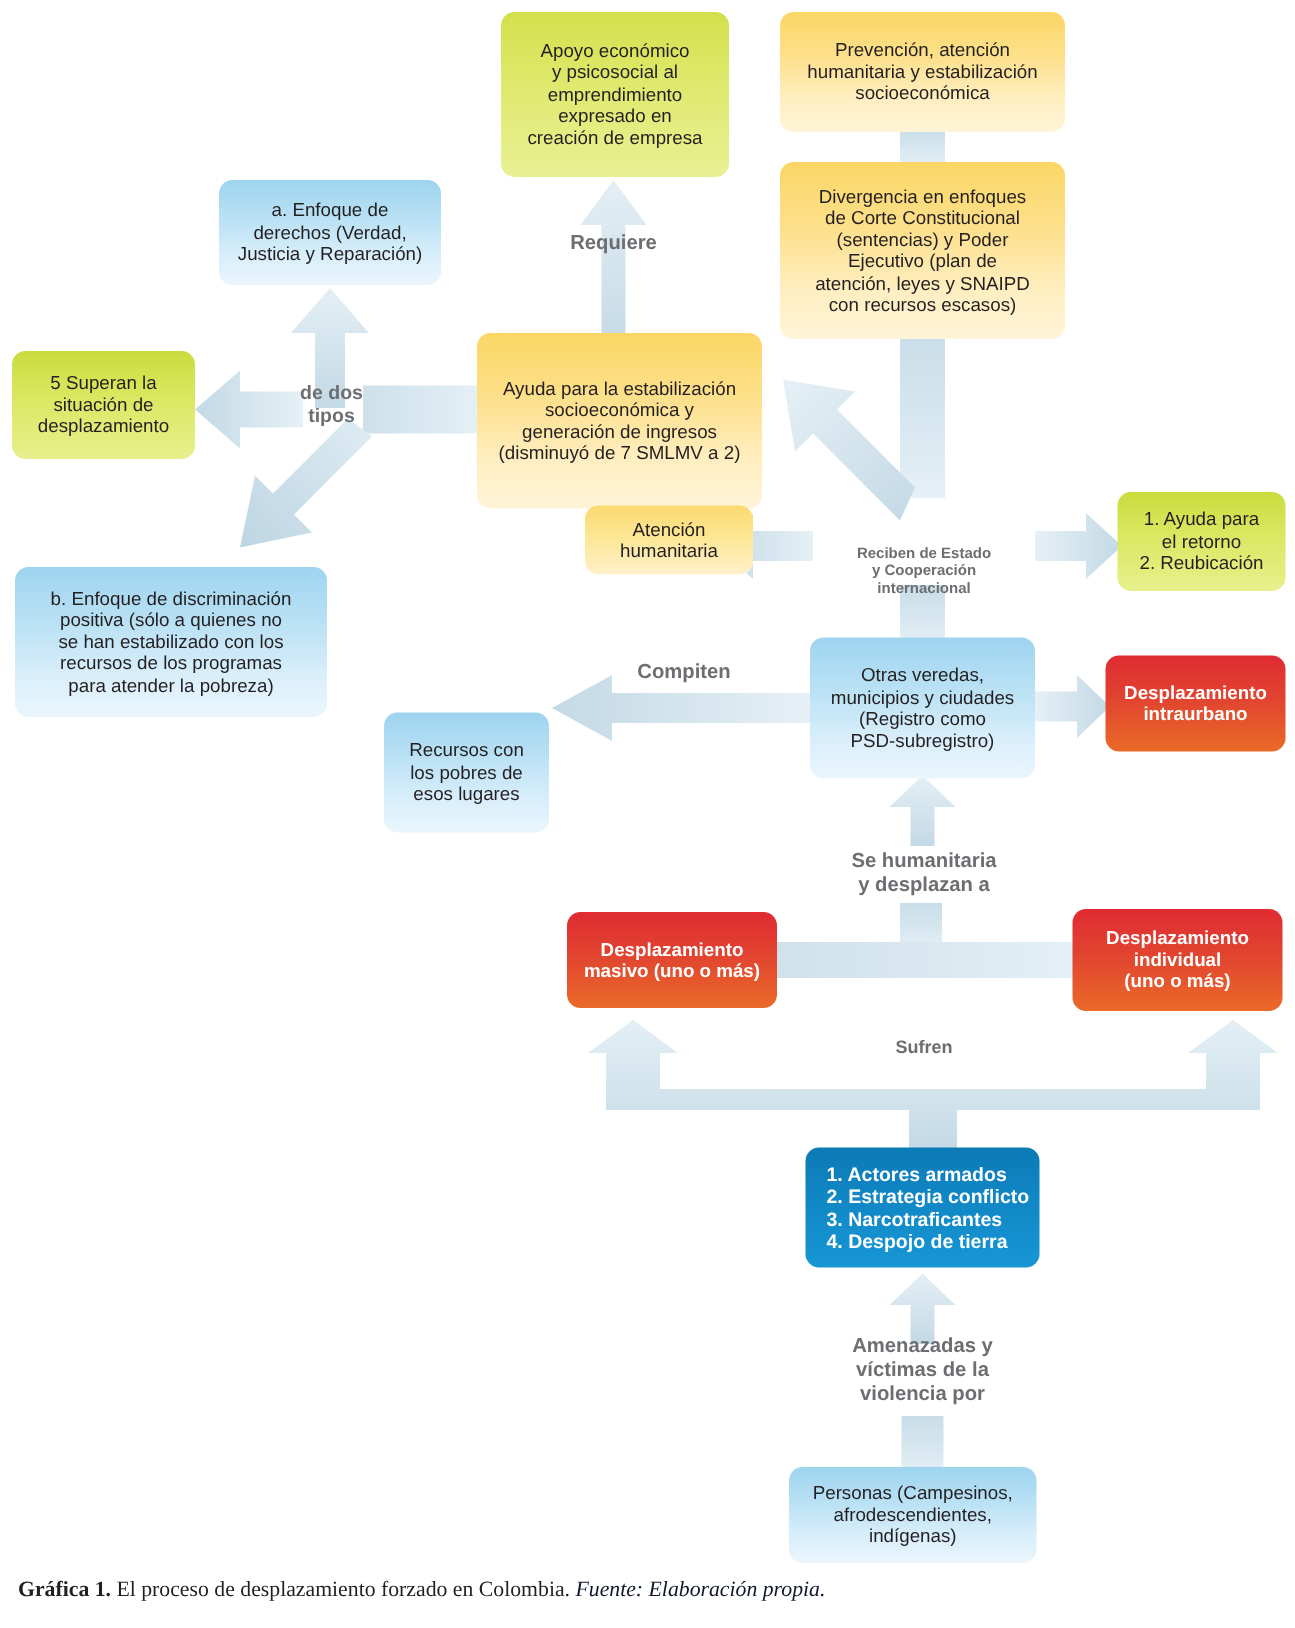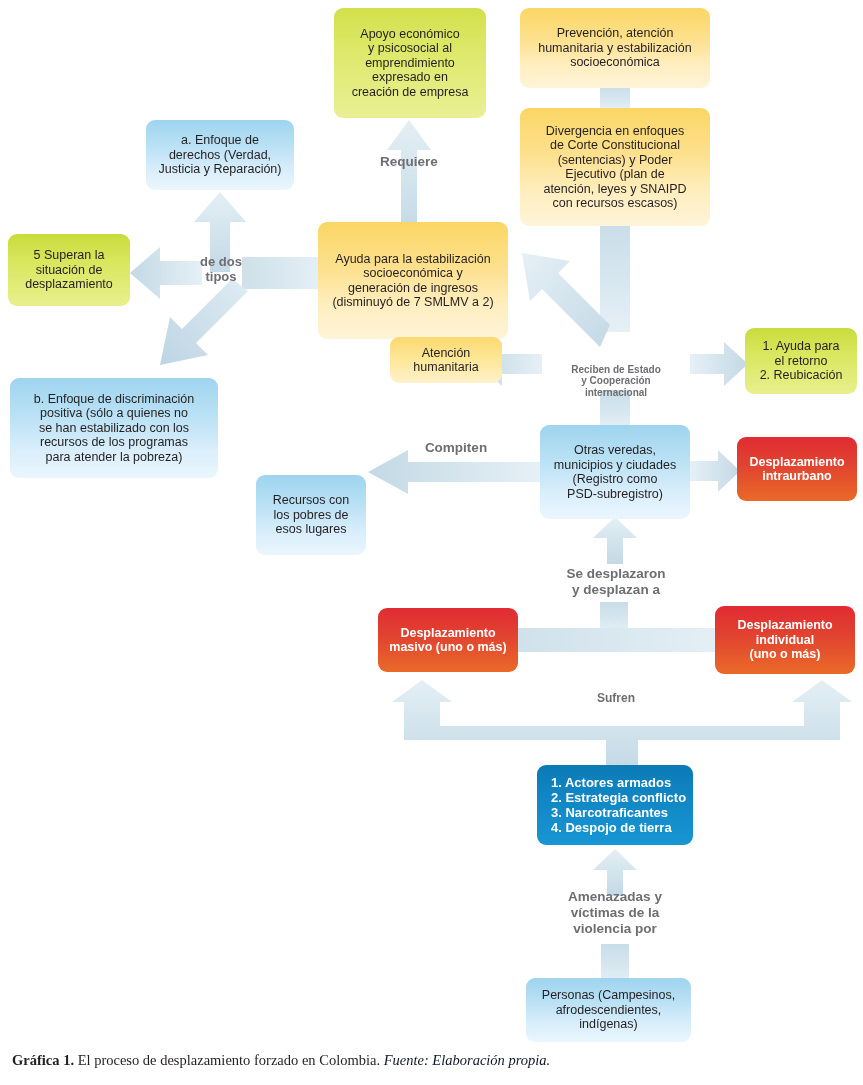--- a/index.html
+++ b/index.html
@@ -233,21 +233,21 @@
 afrodescendientes,
 indígenas)</div>
 
   <div class="label" style="left:349px;top:154px;width:120px;font-size:13.5px;">Requiere</div>
 
   <div class="label" style="left:182px;top:254px;width:78px;font-size:13px;">de dos
 tipos</div>
 
   <div class="label" style="left:396px;top:440px;width:120px;font-size:13.5px;">Compiten</div>
 
-  <div class="label" style="left:526px;top:566px;width:180px;font-size:13.5px;">Se desplazaron
+  <div class="label" style="left:526px;top:566px;width:180px;font-size:13.5px;">Se humanitaria
 y desplazan a</div>
 
   <div class="label" style="left:556px;top:691px;width:120px;font-size:12px;">Sufren</div>
 
   <div class="label" style="left:525px;top:889px;width:180px;font-size:13.5px;">Amenazadas y
 víctimas de la
 violencia por</div>
 
   <div id="caption">
     <b>Gráfica 1.</b><span> El proceso de desplazamiento forzado en Colombia.</span> <i>Fuente: Elaboración propia.</i>

